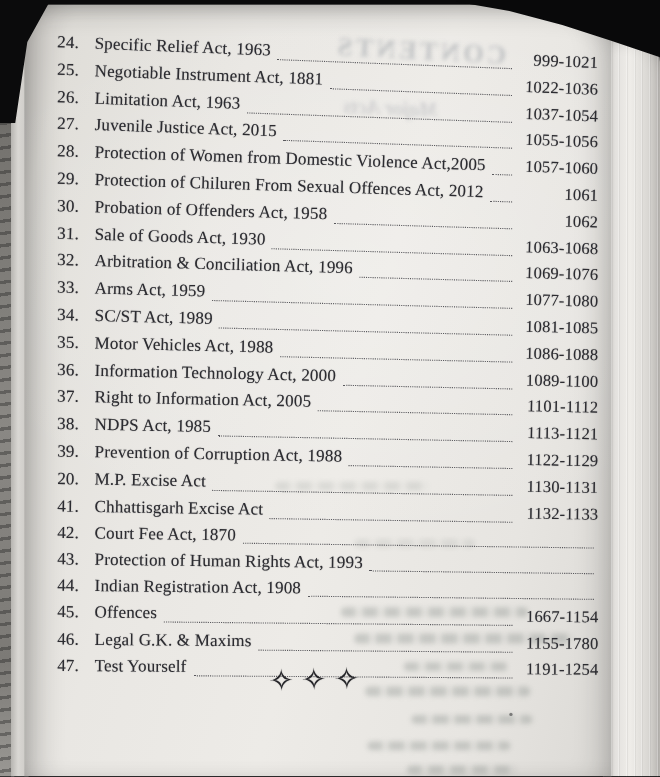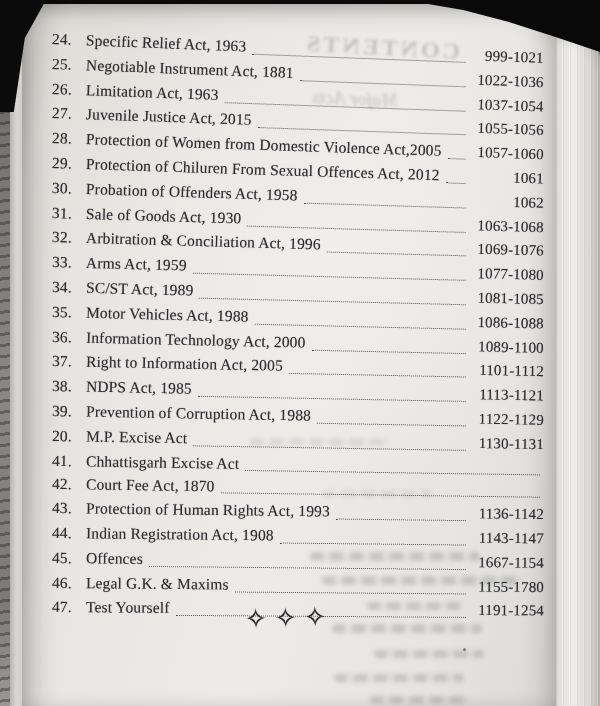--- a/index.html
+++ b/index.html
@@ -221,37 +221,36 @@
         <div class="row" style="--r: 0.95deg;">
     <span class="num">20.</span>
     <span class="title">M.P. Excise Act</span>
     <span class="leader"></span>
     <span class="pages">1130-1131</span>
   </div>
         <div class="row" style="--r: 0.87deg;">
     <span class="num">41.</span>
     <span class="title">Chhattisgarh Excise Act</span>
     <span class="leader"></span>
+    <span class="pages">1132-1133</span>
   </div>
         <div class="row" style="--r: 0.79deg;">
     <span class="num">42.</span>
     <span class="title">Court Fee Act, 1870</span>
     <span class="leader"></span>
   </div>
         <div class="row" style="--r: 0.71deg;">
     <span class="num">43.</span>
     <span class="title">Protection of Human Rights Act, 1993</span>
     <span class="leader"></span>
-    <span class="pages">1136-1142</span>
   </div>
         <div class="row" style="--r: 0.63deg;">
     <span class="num">44.</span>
     <span class="title">Indian Registration Act, 1908</span>
     <span class="leader"></span>
-    <span class="pages">1143-1147</span>
   </div>
         <div class="row" style="--r: 0.56deg;">
     <span class="num">45.</span>
     <span class="title">Offences</span>
     <span class="leader"></span>
     <span class="pages">1667-1154</span>
   </div>
         <div class="row" style="--r: 0.48deg;">
     <span class="num">46.</span>
     <span class="title">Legal G.K. &amp; Maxims</span>

